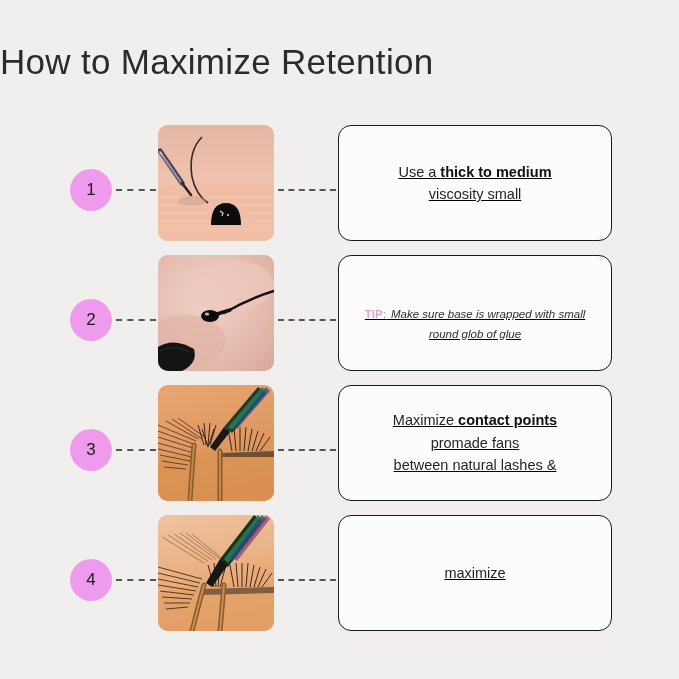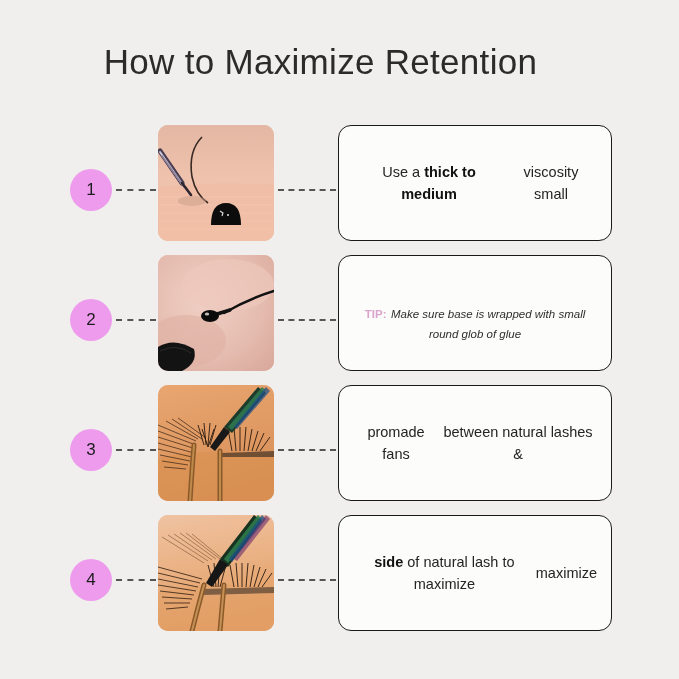--- a/index.html
+++ b/index.html
@@ -17,21 +17,20 @@
     position: relative;
     width: 679px;
     height: 679px;
     background: #f0efed;
   }
   .page-title {
     position: absolute;
     top: 42px;
     left: 0;
     width: 641px;
-    text-align: center;
     font-size: 35px;
     font-weight: 300;
     letter-spacing: 0.3px;
     color: #2b2b2b;
     font-family: "Liberation Sans", sans-serif;
   }
   .steps {
     position: absolute;
     top: 125px;
     left: 0;
@@ -83,24 +82,25 @@
     position: absolute;
     left: 338px;
     top: 0;
     width: 274px;
     height: 116px;
     box-sizing: border-box;
     background: #fcfcfb;
     border: 1.6px solid #1a1a1a;
     border-radius: 13px;
     display: flex;
-    flex-direction: row;
+    flex-direction: column;
     align-items: center;
     justify-content: center;
     padding: 6px 14px;
+    text-decoration: underline;
   }
   .card-line {
     font-size: 14.5px;
     line-height: 1.55;
     color: #242424;
     text-align: center;
     font-family: "Liberation Sans", sans-serif;
   }
   .card-line b { font-weight: 700; color: #111; }
   .tip-block {
@@ -268,20 +268,23 @@
           </g>
           <path d="M36 60 Q34 84 32 116" stroke="#8a5a2a" stroke-width="5" fill="none" stroke-linecap="round"></path>
           <path d="M36 60 Q34 84 32 116" stroke="#c08a4a" stroke-width="2" fill="none" stroke-linecap="round"></path>
           <path d="M62 66 Q62 90 62 116" stroke="#8a5a2a" stroke-width="5" fill="none" stroke-linecap="round"></path>
           <path d="M62 66 Q62 90 62 116" stroke="#c08a4a" stroke-width="2" fill="none" stroke-linecap="round"></path>
         </svg>
       </div>
       <div class="dash-line dash-b"></div>
       <div class="card">
         <div class="card-line">
+          <span>Maximize </span><b>contact points</b><span></span>
+        </div>
+        <div class="card-line">
           <span>promade fans</span><b></b><span></span>
         </div>
         <div class="card-line">
           <span>between natural lashes &amp;</span><b></b><span></span>
         </div>
       </div>
     </div>
 
     <div class="step-row">
       <div class="step-badge">
@@ -343,22 +346,19 @@
           </g>
           <path d="M46 70 Q40 92 34 116" stroke="#8a5a2a" stroke-width="5" fill="none" stroke-linecap="round"></path>
           <path d="M46 70 Q40 92 34 116" stroke="#c69055" fill="none" stroke-width="2" stroke-linecap="round"></path>
           <path d="M66 70 Q64 92 62 116" stroke="#8a5a2a" stroke-width="5" fill="none" stroke-linecap="round"></path>
           <path d="M66 70 Q64 92 62 116" stroke="#c69055" stroke-width="2" fill="none" stroke-linecap="round"></path>
         </svg>
       </div>
       <div class="dash-line dash-b"></div>
       <div class="card">
         <div class="card-line">
-          <span></span><b>side</b><span> of natural lash to maximize</span>
-        </div>
-        <div class="card-line">
           <span>maximize</span><b></b><span></span>
         </div>
       </div>
     </div>
 
   </div>
 </div>
 
 </body></html>

